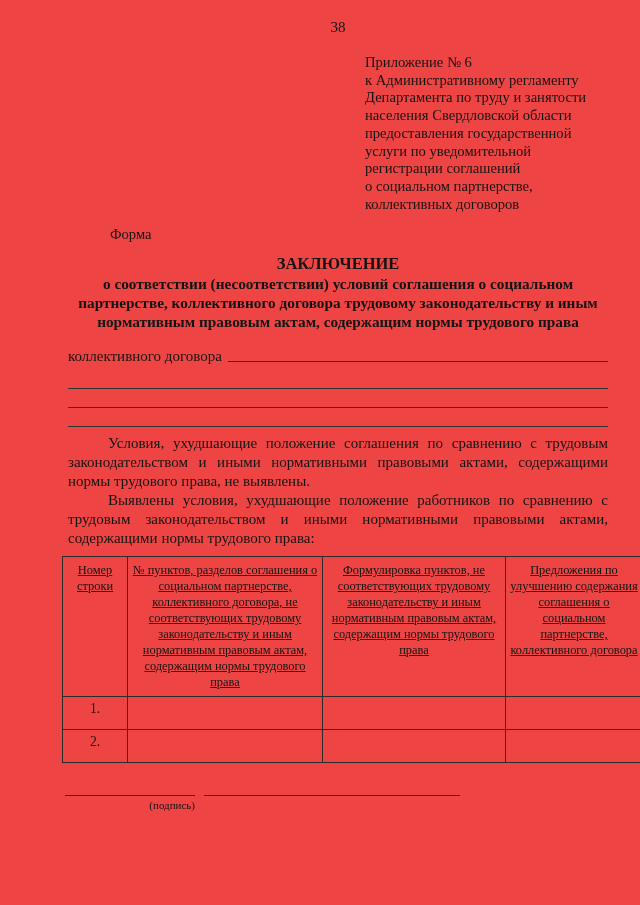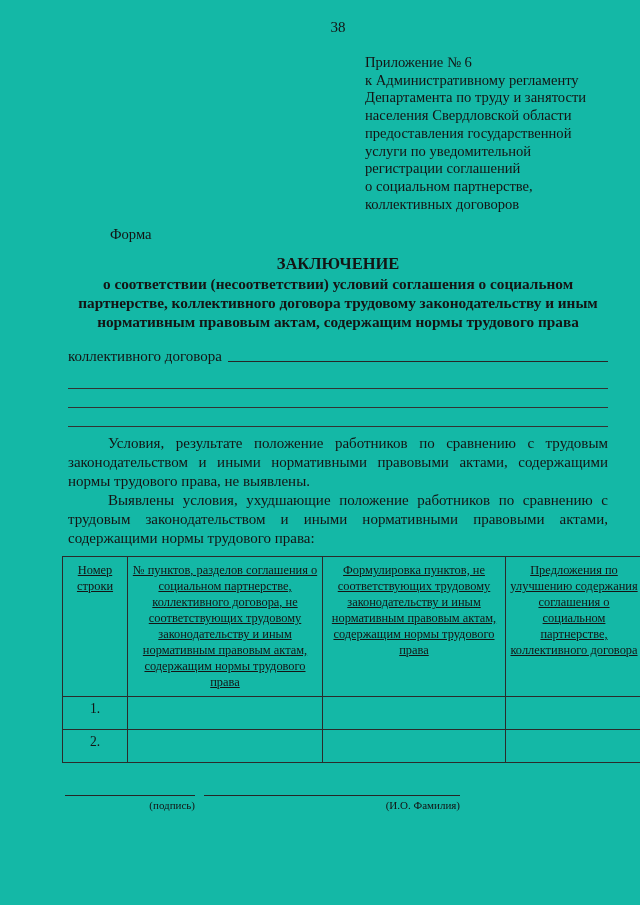--- a/index.html
+++ b/index.html
@@ -1,20 +1,20 @@
 <!DOCTYPE html>
 <html lang="ru"><head>
 <meta charset="utf-8">
 <style>
   html, body { margin:0; padding:0; background:#ffffff; }
   .page {
     position: relative;
     width: 640px;
     height: 905px;
-    background: #14b8a6;
+    background: #ef4444;
     color: #141414;
     font-family: "Liberation Serif", "DejaVu Serif", serif;
     box-sizing: border-box;
     padding: 18px 32px 16px 68px;
     overflow: hidden;
   }
   .page-number {
     text-align: center;
     font-size: 15px;
     line-height: 19px;
@@ -152,21 +152,21 @@
       <span class="fill-line"></span>
     </div>
   </div>
 
   <div class="ruled-block">
     <div class="ruled-line"></div>
     <div class="ruled-line"></div>
     <div class="ruled-line"></div>
   </div>
 
-  <p class="para first">Условия, результате положение работников по сравнению с трудовым законодательством и иными нормативными правовыми актами, содержащими нормы трудового права, не выявлены.</p>
+  <p class="para first">Условия, ухудшающие положение соглашения по сравнению с трудовым законодательством и иными нормативными правовыми актами, содержащими нормы трудового права, не выявлены.</p>
   <p class="para">Выявлены условия, ухудшающие положение работников по сравнению с трудовым законодательством и иными нормативными правовыми актами, содержащими нормы трудового права:</p>
 
   <table class="viol">
     <thead>
       <tr>
         <th class="col-num">Номер строки</th>
         <th class="col-pts">№ пунктов, разделов соглашения о социальном партнерстве, коллективного договора, не соответствующих трудовому законодательству и иным нормативным правовым актам, содержащим нормы трудового права</th>
         <th class="col-form">Формулировка пунктов, не соответствующих трудовому законодательству и иным нормативным правовым актам, содержащим нормы трудового права</th>
         <th class="col-prop">Предложения по улучшению содержания соглашения о социальном партнерстве, коллективного договора</th>
       </tr>
@@ -187,17 +187,16 @@
     </tbody>
   </table>
 
   <div class="signatures">
     <div class="sig sig-1">
       <div class="sig-line"></div>
       <div class="sig-label">(подпись)</div>
     </div>
     <div class="sig sig-2">
       <div class="sig-line"></div>
-      <div class="sig-label">(И.О. Фамилия)</div>
     </div>
   </div>
 
 </div>
 
 </body></html>

